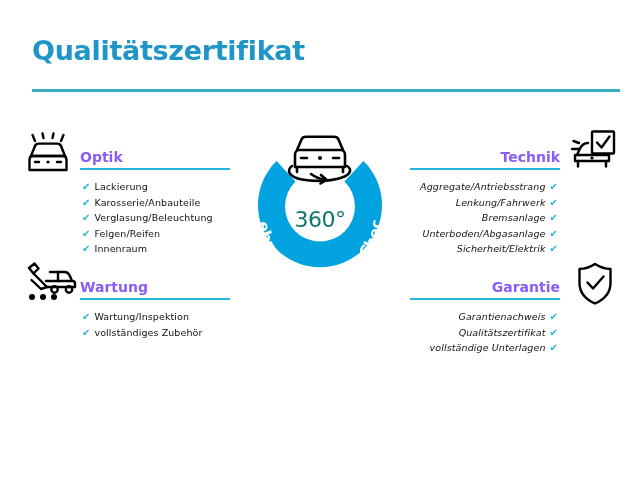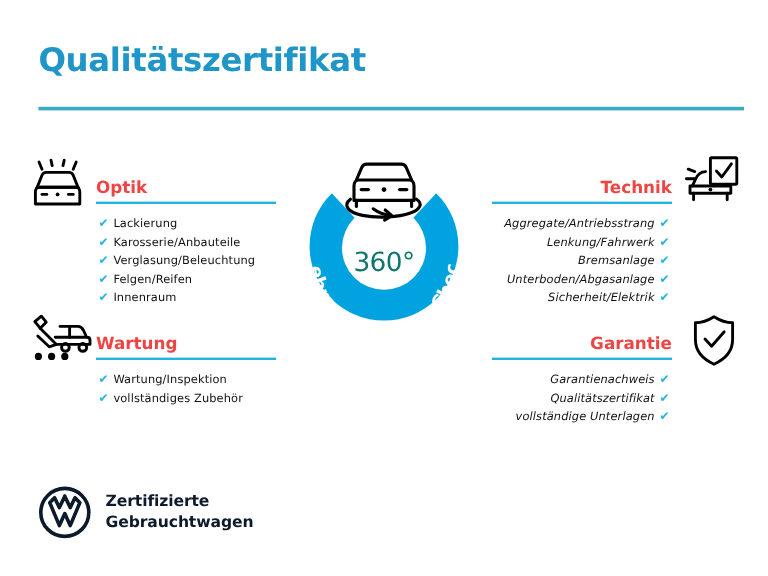--- a/index.html
+++ b/index.html
@@ -19,21 +19,21 @@
   .header-rule{
     position:absolute;left:32px;top:89px;width:588px;height:3px;
     background:#3aabc4;
   }
 
   
   .section{position:absolute;}
   .sec-head{position:relative;height:30px;}
   .sec-title{
     position:absolute;bottom:5px;
-    font-size:14px;font-weight:bold;color:#ef4444;white-space:nowrap;
+    font-size:14px;font-weight:bold;color:#8b5cf6;white-space:nowrap;
   }
   .sec-rule{position:absolute;bottom:0;height:2px;background:#25b3df;}
 
   
   .sec-left .sec-title{left:0;}
   .sec-left .sec-rule{left:0;right:0;}
   .sec-left .items{text-align:left;padding-left:2px;}
   
   .sec-right .sec-title{right:0;margin-top:42px;}
   .sec-right .sec-rule{left:0;right:0;}
@@ -199,24 +199,14 @@
         <path d="M17 43 L17 48"></path>
         <path d="M63 43 L63 48"></path>
         <path d="M12 42 C6 46.5 9 53 22 55.5 C35 58 52 57 62 53.5 C70.5 50.5 72.5 45.5 67 42"></path>
         <path d="M31 50 C35 53 40 55 45 55.5"></path>
         <path d="M41 51 L46.5 55.8 L40.5 59.5" fill="none"></path>
       </g>
     </svg>
     <div class="badge-360">360°</div>
   </div>
 
-  <div class="footer">
-    <svg width="44" height="44" viewBox="0 0 44 44">
-      <circle cx="22" cy="22" r="20" fill="none" stroke="#0c1a2b" stroke-width="3"></circle>
-      <path d="M22 8.5 L17.5 18 L13.5 9.8 M13.5 9.8 L9.5 14 L17.5 33 L22 23 L26.5 33 L34.5 14 L30.5 9.8 L26.5 18 L22 8.5" fill="none" stroke="#0c1a2b" stroke-width="3" stroke-linejoin="round" stroke-linecap="round"></path>
-    </svg>
-    <div class="vw-text">
-      <div>Zertifizierte</div>
-      <div>Gebrauchtwagen</div>
-    </div>
-  </div>
 
 </div>
 
 </body></html>

